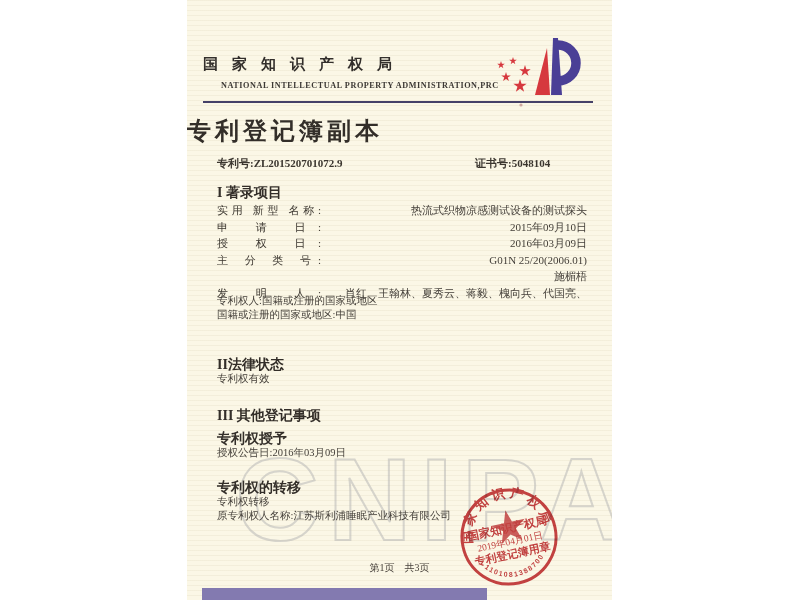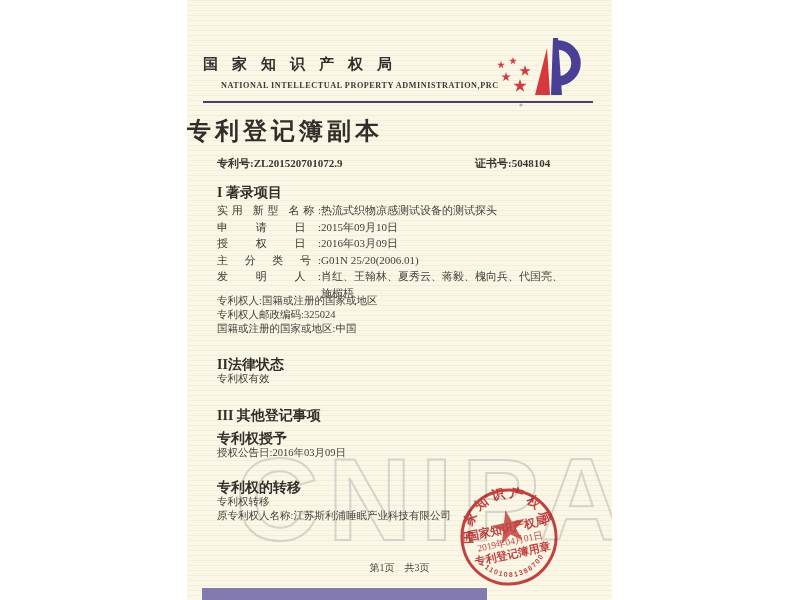--- a/index.html
+++ b/index.html
@@ -18,21 +18,21 @@
   .abs{position:absolute;}
   .agency-cn{left:16px;top:55px;font-size:15px;font-weight:bold;letter-spacing:14px;color:#332f2c;white-space:nowrap;}
   .agency-en{left:16px;top:81px;font-size:8.2px;font-weight:bold;letter-spacing:0.55px;color:#3c3834;white-space:nowrap;padding-left:18px;}
   .rule{left:16px;top:101px;width:390px;height:2px;background:#454168;}
   .doc-title{left:0;top:115px;width:100%;text-align:left;font-size:24px;font-weight:bold;letter-spacing:4px;color:#332e29;}
   .num-row{left:30px;top:156px;width:370px;font-size:11px;font-weight:600;color:#3b362f;}
   .cert-no{position:absolute;left:258px;top:0;}
   .sec-h{font-size:14px;font-weight:bold;color:#332e29;white-space:nowrap;}
   .s1h{left:30px;top:184px;}
   .fields{left:30px;top:202px;width:370px;font-size:11px;}
-  .frow{display:flex;line-height:16.5px;}
+  .frow{display:flex;line-height:16.5px;justify-content:space-between;}
   .flab{display:inline-block;width:104px;flex:none;text-align:justify;text-align-last:justify;color:#3b362f;}
   .fval{color:#45403a;white-space:nowrap;}
   .owner{left:30px;top:294px;font-size:10.5px;line-height:13.8px;color:#45403a;white-space:nowrap;}
   .s2h{left:30px;top:356px;}
   .plain{font-size:10.5px;color:#45403a;white-space:nowrap;}
   .status{left:30px;top:372px;font-family:Liberation Serif, serif;}
   .s3h{left:30px;top:407px;}
   .granth{left:30px;top:430px;}
   .grantd{left:30px;top:446px;}
   .transh{left:30px;top:479px;}
@@ -99,32 +99,31 @@
     </div>
     <div class="frow">
       <span class="flab">授 权 日:</span>
       <span class="fval">2016年03月09日</span>
     </div>
     <div class="frow">
       <span class="flab">主 分 类 号:</span>
       <span class="fval">G01N 25/20(2006.01)</span>
     </div>
     <div class="frow">
+      <span class="flab"></span>
+      <span class="fval">施楣梧</span>
+    </div>
+    <div class="frow">
       <span class="flab">发 明 人:</span>
       <span class="fval">肖红、王翰林、夏秀云、蒋毅、槐向兵、代国亮、</span>
-    </div>
-    <div class="frow">
-      <span class="flab"></span>
-      <span class="fval">施楣梧</span>
     </div>
   </div>
 
   <div class="abs owner layer">
     <div>专利权人:国籍或注册的国家或地区</div>
-    <div>专利权人邮政编码:325024</div>
     <div>国籍或注册的国家或地区:中国</div>
   </div>
 
   <div class="abs sec-h s2h layer">II法律状态</div>
   <div class="abs plain status layer">专利权有效</div>
 
   <div class="abs sec-h s3h layer">III 其他登记事项</div>
 
   <div class="abs sec-h granth layer">专利权授予</div>
   <div class="abs plain grantd layer">授权公告日:2016年03月09日</div>

